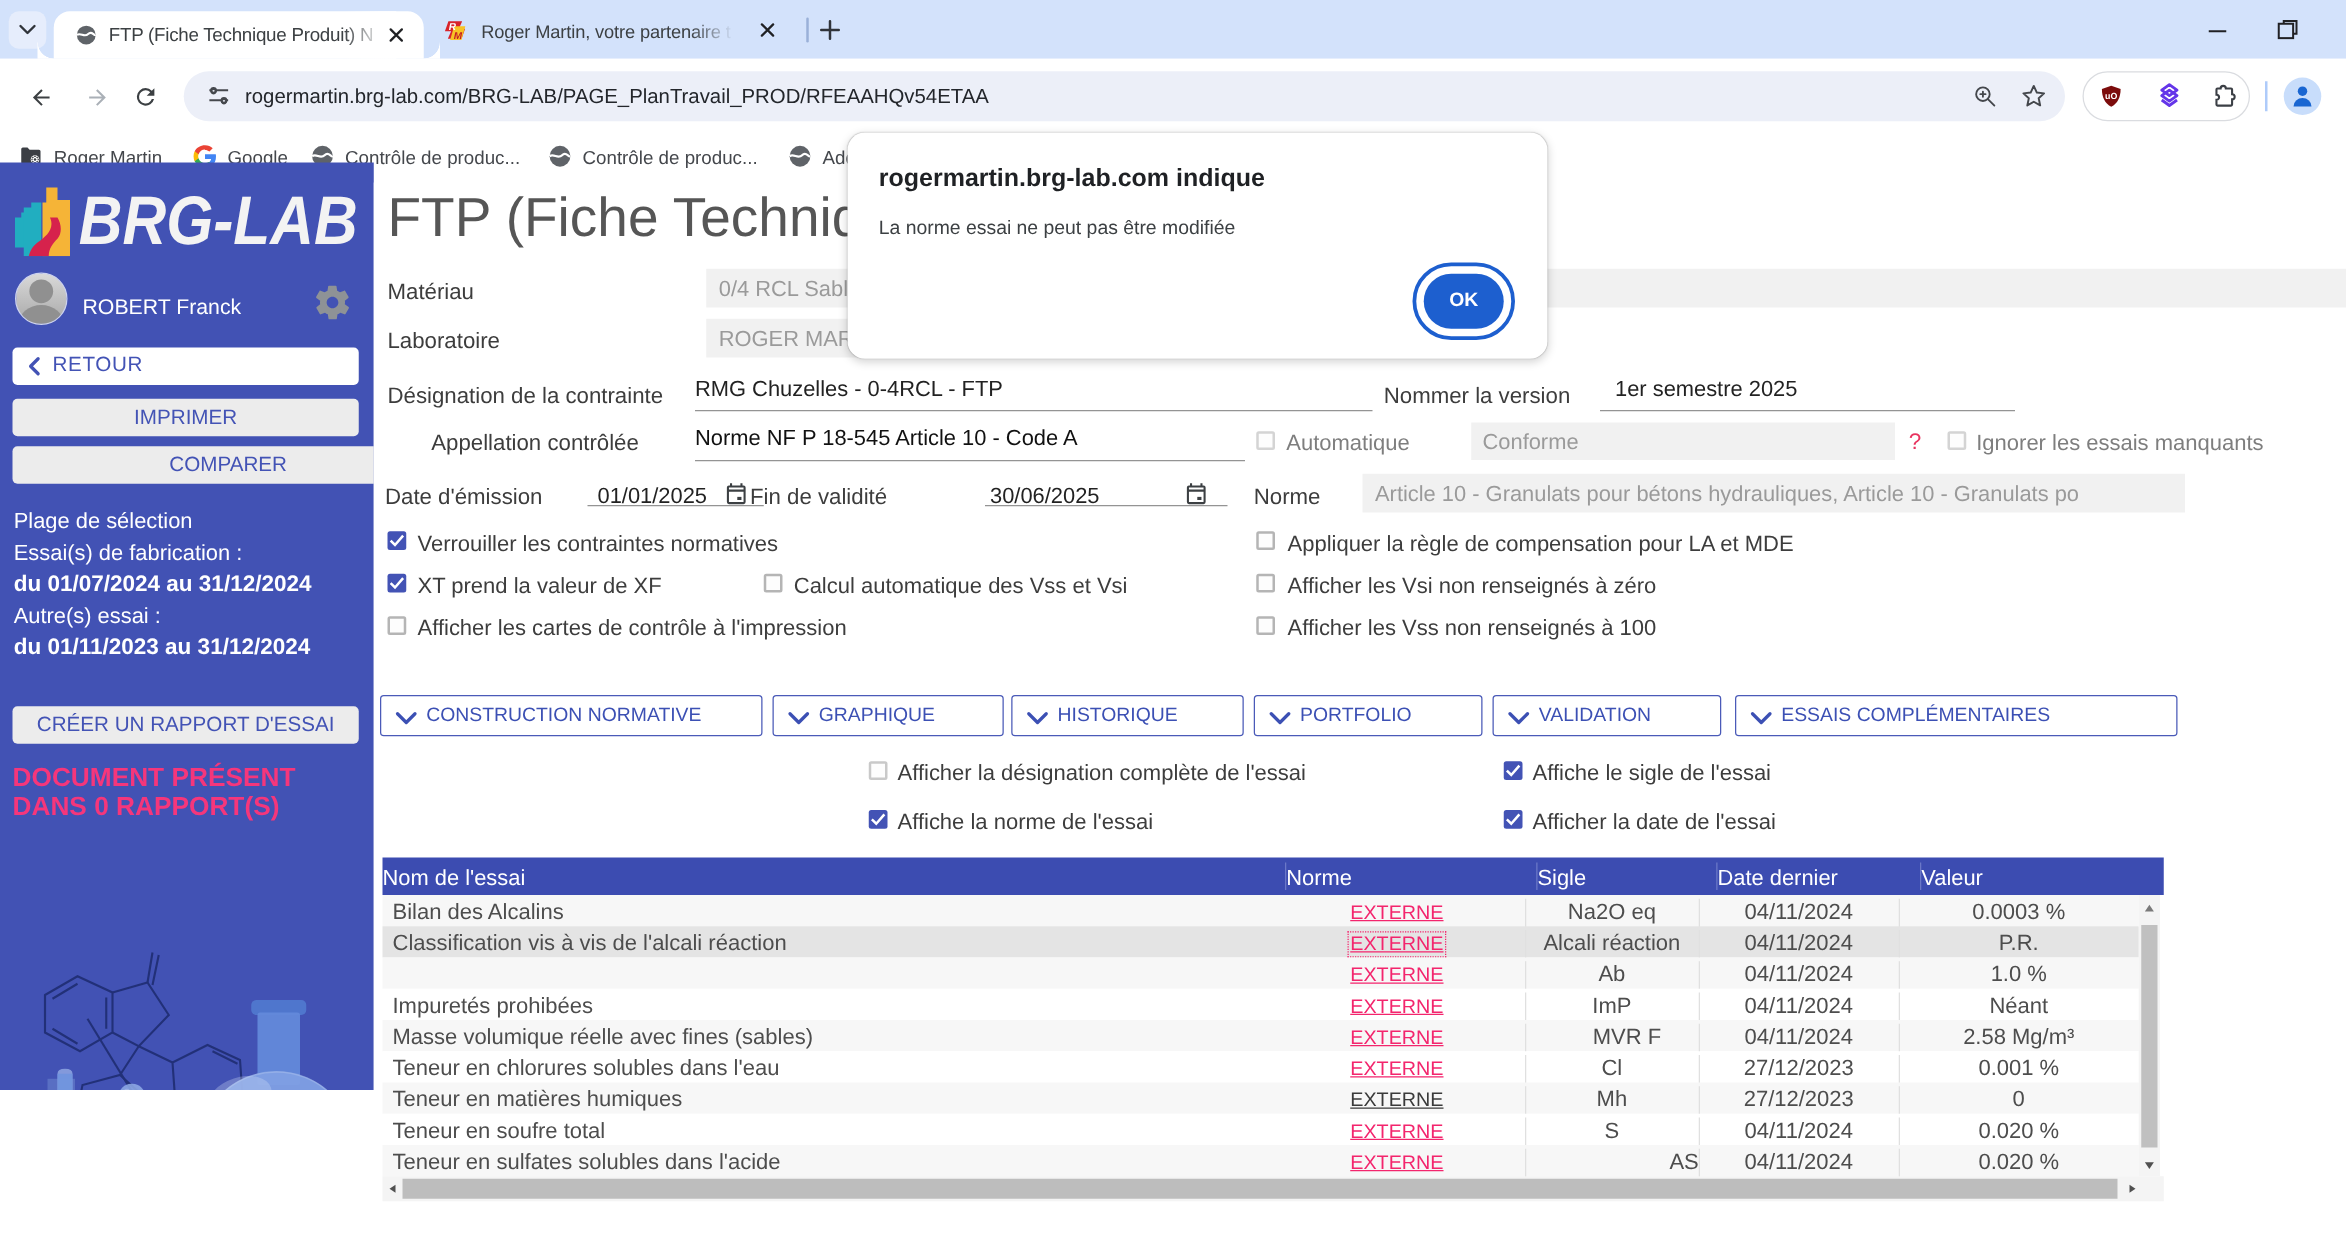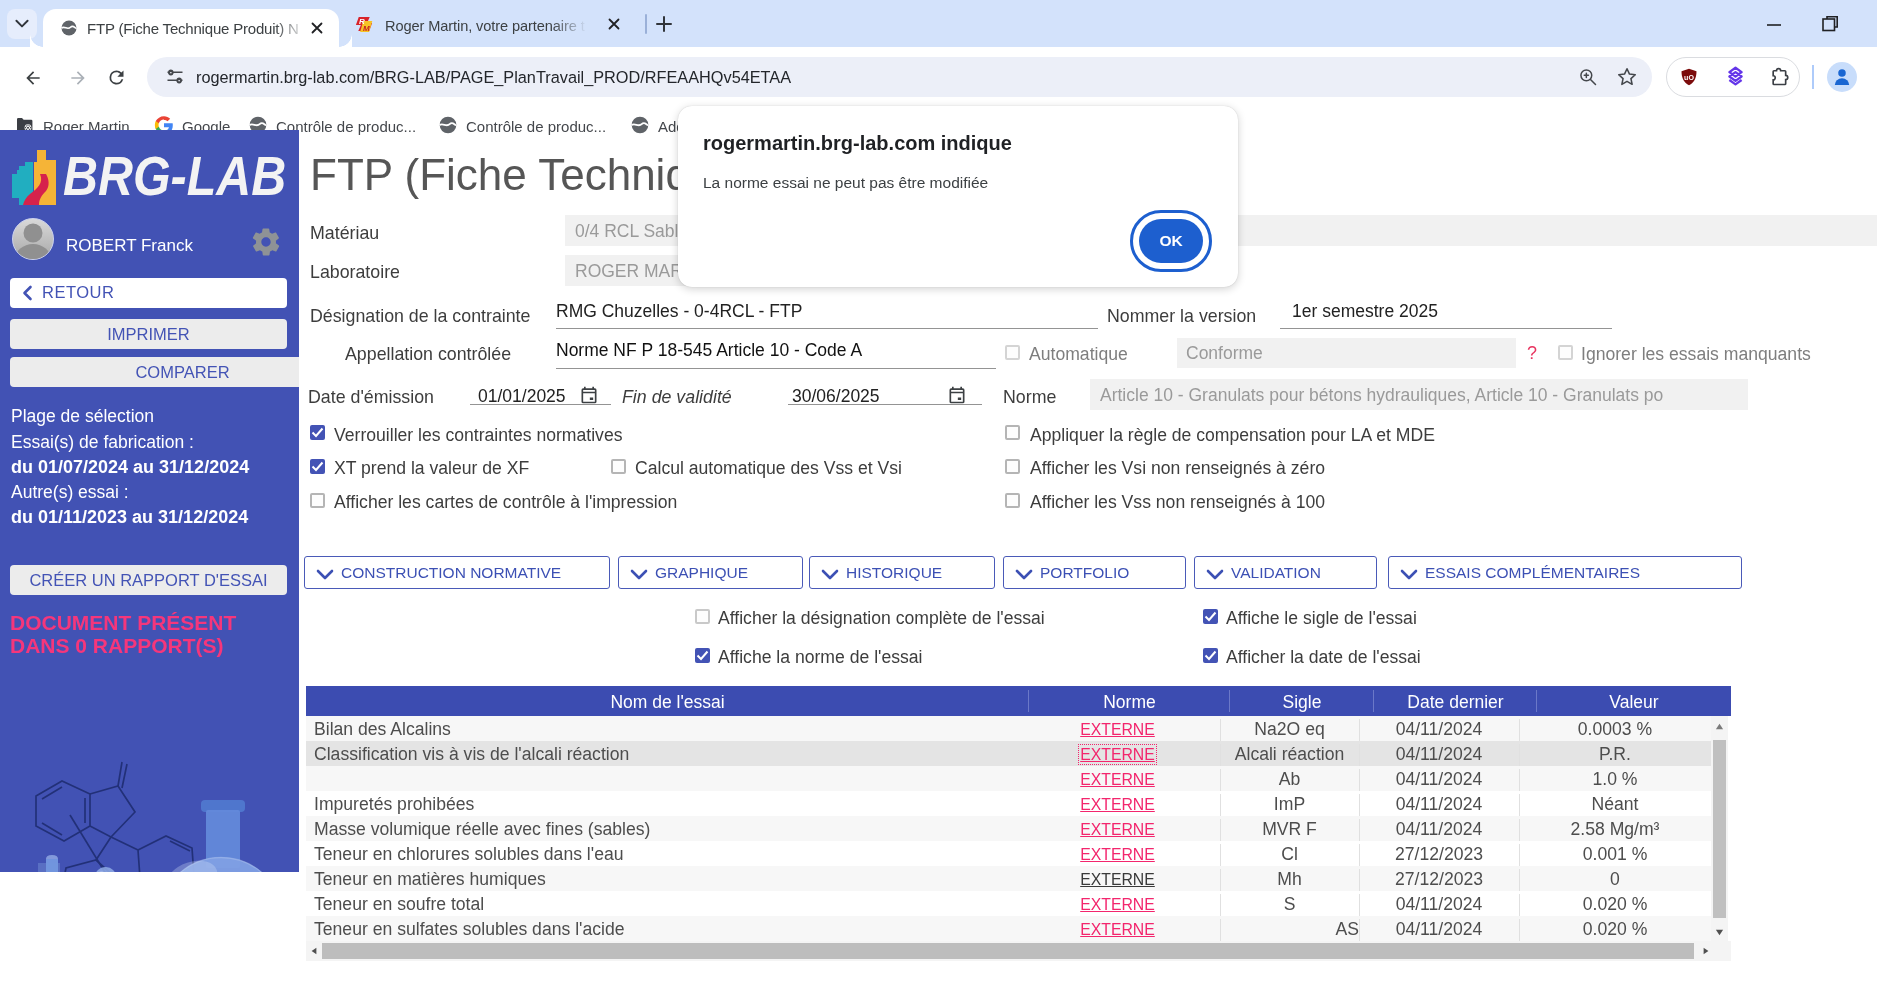--- a/index.html
+++ b/index.html
@@ -35,21 +35,21 @@
 .ival{font-size:17.5px;color:#222;}
 .cb{width:15px;height:15px;border:2px solid #b5b5b5;border-radius:2px;background:#fdfdfd;box-sizing:border-box;}
 .cbc{width:15px;height:15px;border-radius:2px;background:#4353b5;box-sizing:border-box;color:#fff;}
 .cbc svg{position:absolute;left:1px;top:2px;}
 .cblab{font-size:17.6px;color:#3d3d3d;}
 .tbtn{top:556px;height:33px;border:1px solid #4a5ab8;border-radius:3px;box-sizing:border-box;color:#3c50b4;font-size:15.5px;background:#fff;}
 .tbtn span{position:absolute;left:36px;top:7px;white-space:nowrap;}
 .chev{position:absolute;left:10px;top:9px;}
 
 #thead{left:306px;top:686px;width:1425px;height:30px;background:#3c4cb1;color:#fff;font-size:17.5px;}
-.thc{position:absolute;top:6px;text-align:center;}
+.thc{position:absolute;top:6px;text-align:left;}
 .trow{left:306px;width:1405px;height:25px;font-size:17.6px;color:#4d4d4d;}
 .trow div{position:absolute;top:3px;}
 .ext{color:#f3256d;text-decoration:underline;font-size:15.8px;}
 .extd{color:#3a3a3a;text-decoration:underline;font-size:15.8px;}
 .colline{position:absolute;top:0;width:1px;height:25px;background:#e0e0e0;}
 
 #dialog{left:678px;top:106px;width:560px;height:181px;background:#fff;border-radius:14px;box-shadow:0 2px 8px rgba(0,0,0,0.18),0 0 1px rgba(0,0,0,0.2);}
 </style>
 </head>
 <body>
@@ -289,21 +289,21 @@
 <div class="abs cb" style="left:1558px;top:345px;border-color:#d4d4d4;"></div>
 <div class="abs cblab" style="left:1581px;top:344px;color:#7e7e7e;">Ignorer les essais manquants</div>
 
 <div class="abs lab" style="left:308px;top:387px;">Date d'émission</div>
 <div class="abs uline" style="left:470px;top:381px;width:141px;height:23px;"></div>
 <div class="abs ival" style="left:478px;top:386px;">01/01/2025</div>
 <svg class="abs" style="left:579px;top:385px" width="20" height="20" viewBox="0 0 24 24">
     <path fill="#3c4043" d="M19 4h-1V2h-2v2H8V2H6v2H5a2 2 0 0 0-2 2v14a2 2 0 0 0 2 2h14a2 2 0 0 0 2-2V6a2 2 0 0 0-2-2zm0 16H5V10h14v10zm0-12H5V6h14v2z"></path>
     <rect x="13" y="15" width="4" height="3" fill="#3c4043"></rect>
   </svg>
-<div class="abs lab" style="left:622px;top:387px;font-style:italic;">Fin de validité</div>
+<div class="abs lab" style="left:600px;top:387px;">Fin de validité</div>
 <div class="abs uline" style="left:788px;top:381px;width:194px;height:23px;"></div>
 <div class="abs ival" style="left:792px;top:386px;">30/06/2025</div>
 <svg class="abs" style="left:947px;top:385px" width="20" height="20" viewBox="0 0 24 24">
     <path fill="#3c4043" d="M19 4h-1V2h-2v2H8V2H6v2H5a2 2 0 0 0-2 2v14a2 2 0 0 0 2 2h14a2 2 0 0 0 2-2V6a2 2 0 0 0-2-2zm0 16H5V10h14v10zm0-12H5V6h14v2z"></path>
     <rect x="13" y="15" width="4" height="3" fill="#3c4043"></rect>
   </svg>
 <div class="abs lab" style="left:1003px;top:387px;">Norme</div>
 <div class="abs gfield" style="left:1090px;top:379px;width:658px;height:31px;">
     <span style="position:absolute;left:10px;top:6px;">Article 10 - Granulats pour bétons hydrauliques, Article 10 - Granulats po</span>
   </div>
@@ -438,21 +438,21 @@
 <div style="left:914px;width:139px;text-align:center;">ImP</div>
 <div style="left:1053px;width:160px;text-align:center;">04/11/2024</div>
 <div style="left:1213px;width:192px;text-align:center;">Néant</div>
 <div class="colline" style="left:914px;"></div>
 <div class="colline" style="left:1053px;"></div>
 <div class="colline" style="left:1213px;"></div>
 </div>
 <div class="abs trow" style="top:816px;background:#f7f7f7;">
 <div style="left:8px;">Masse volumique réelle avec fines (sables)</div>
 <div style="left:709px;width:205px;text-align:center;"><span class="ext" style="">EXTERNE</span></div>
-<div style="left:914px;width:139px;text-align:center;">MVR F</div>
+<div style="left:914px;width:139px;text-align:center;padding-left:12px;">MVR F</div>
 <div style="left:1053px;width:160px;text-align:center;">04/11/2024</div>
 <div style="left:1213px;width:192px;text-align:center;">2.58 Mg/m³</div>
 <div class="colline" style="left:914px;"></div>
 <div class="colline" style="left:1053px;"></div>
 <div class="colline" style="left:1213px;"></div>
 </div>
 <div class="abs trow" style="top:841px;background:#ffffff;">
 <div style="left:8px;">Teneur en chlorures solubles dans l'eau</div>
 <div style="left:709px;width:205px;text-align:center;"><span class="ext" style="">EXTERNE</span></div>
 <div style="left:914px;width:139px;text-align:center;">Cl</div>

